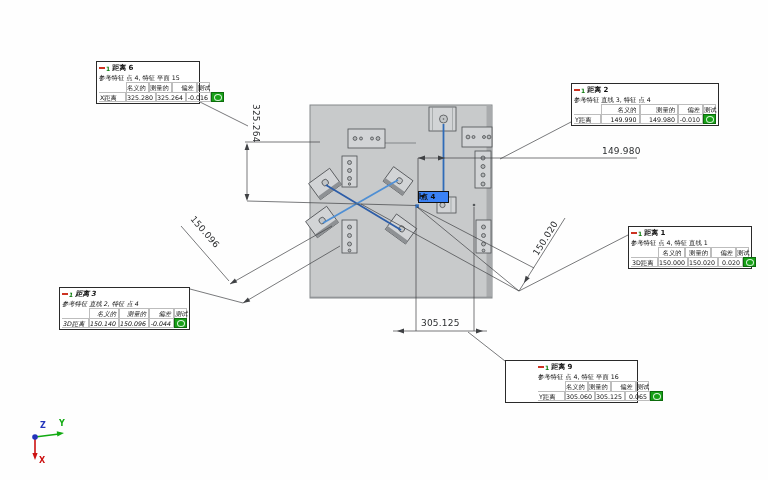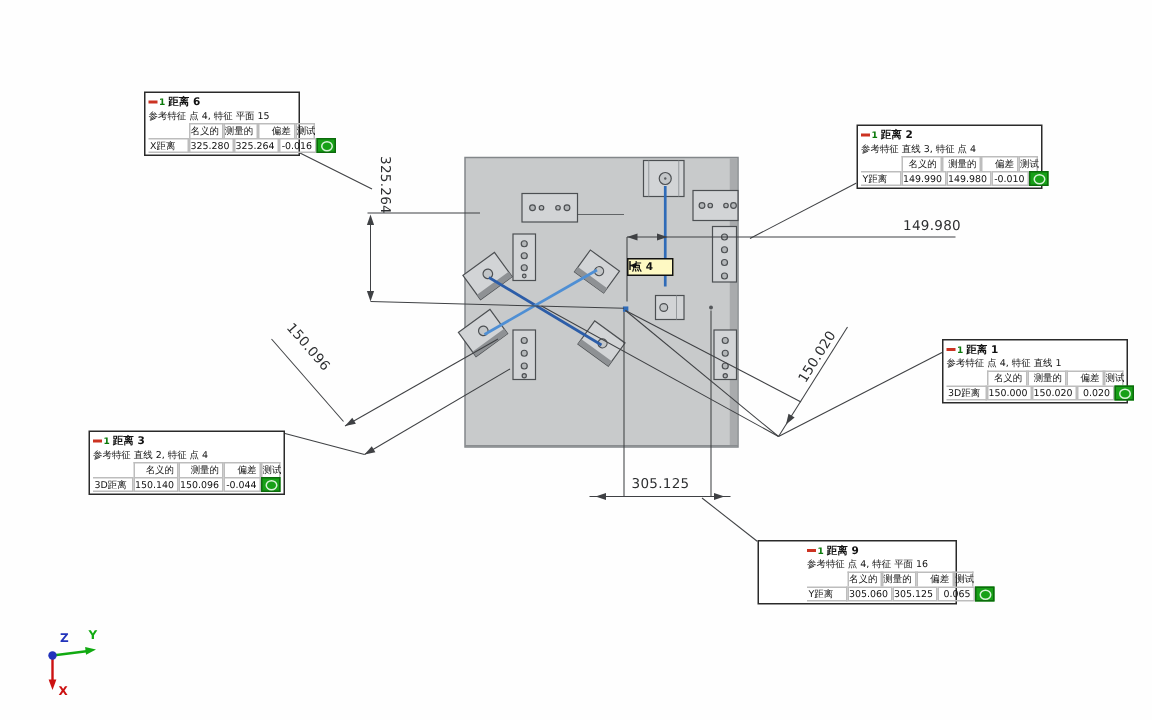--- a/index.html
+++ b/index.html
@@ -24,21 +24,21 @@
   .c-row.hdr span{border:.5px solid #bdbdbd;border-bottom:none;}
   .c-row.val span{border:.5px solid #bdbdbd;}
   .c-row span{display:block;text-align:right;padding-right:2px;white-space:nowrap;box-sizing:border-box;height:10px;}
   .c-row .g-lab{text-align:left;padding-left:1px;border-left:none!important;}
   .c-row.hdr .g-lab{border:none!important;}
   .g-status{position:relative;background:#17a017;border:.5px solid #0c6b0c!important;}
   .g-status b{position:absolute;left:50%;top:50%;width:6px;height:5px;margin:-3px 0 0 -4px;
               border:1px solid #d8f2d8;border-radius:50%;}
 
   
-  .p4{position:absolute;left:418px;top:172px;width:31px;height:12px;background:#fef9c3;
+  .p4{position:absolute;left:418px;top:191px;width:31px;height:12px;background:#3b82f6;
       border:1px solid #111;display:flex;align-items:center;gap:2px;padding-left:2px;
       font-size:7px;font-weight:bold;color:#111;box-sizing:border-box;}
 
   
   .axis{position:absolute;font-size:8px;font-weight:bold;}
 </style>
 </head>
 <body>
 
 <div id="stage">
@@ -220,21 +220,21 @@
     <span class="g-lab">X距离</span>
     <span>325.280</span>
     <span>325.264</span>
     <span>-0.016</span>
     <span class="g-status">
           <b></b>
         </span>
   </div>
 </div>
 
-<div class="callout" style="left:571px;top:83px;width:124px;">
+<div class="callout" style="left:571px;top:83px;width:148px;">
   <div class="c-title">
         <span class="dim-icon"><i></i>1</span>
         <span>距离 2</span>
       </div>
   <div class="c-ref">参考特征  直线 3, 特征  点 4</div>
   <div class="c-row hdr">
     <span class="g-lab"></span>
     <span>名义的</span>
         <span>测量的</span>
     <span>偏差</span>
@@ -268,21 +268,21 @@
     <span class="g-lab">3D距离</span>
     <span>150.000</span>
     <span>150.020</span>
     <span>0.020</span>
     <span class="g-status">
           <b></b>
         </span>
   </div>
 </div>
 
-<div class="callout" style="left:59px;top:287px;width:131px;">
+<div class="callout" style="left:59px;top:287px;width:131px;font-style:italic;">
   <div class="c-title">
         <span class="dim-icon"><i></i>1</span>
         <span>距离 3</span>
       </div>
   <div class="c-ref">参考特征  直线 2, 特征  点 4</div>
   <div class="c-row hdr">
     <span class="g-lab"></span>
     <span>名义的</span>
         <span>测量的</span>
     <span>偏差</span>

